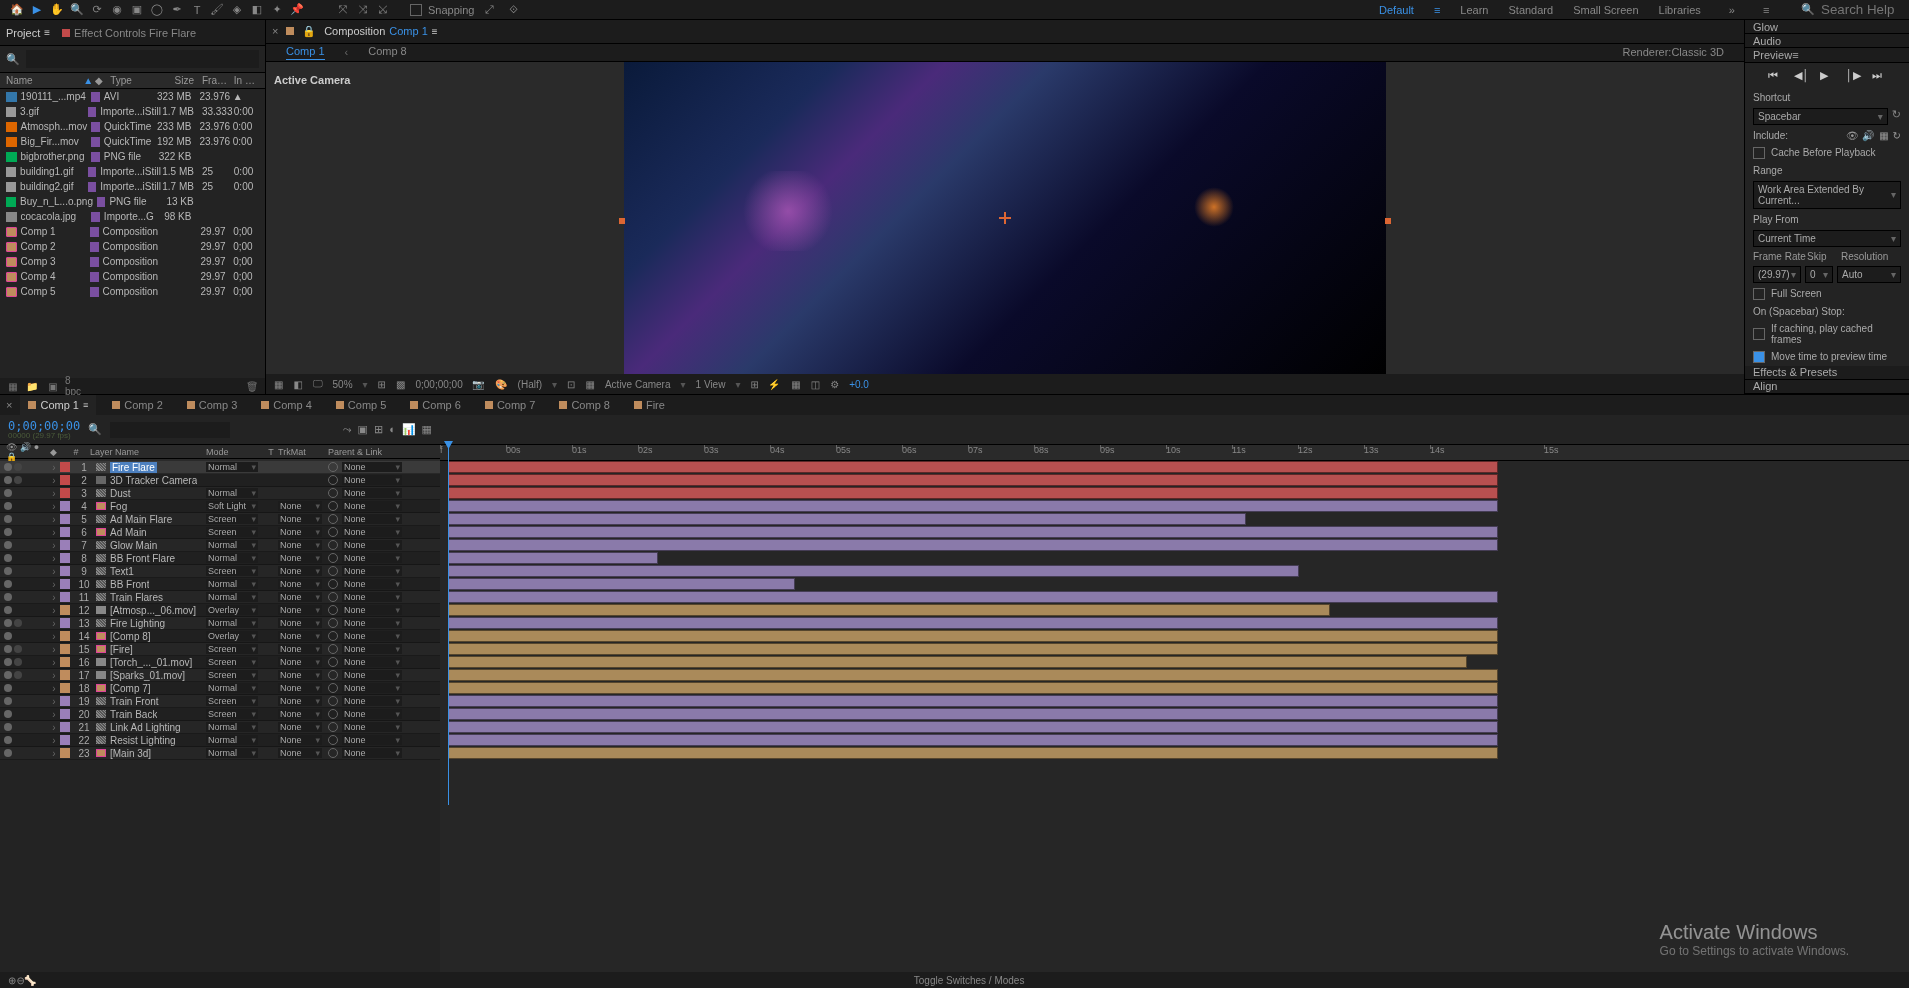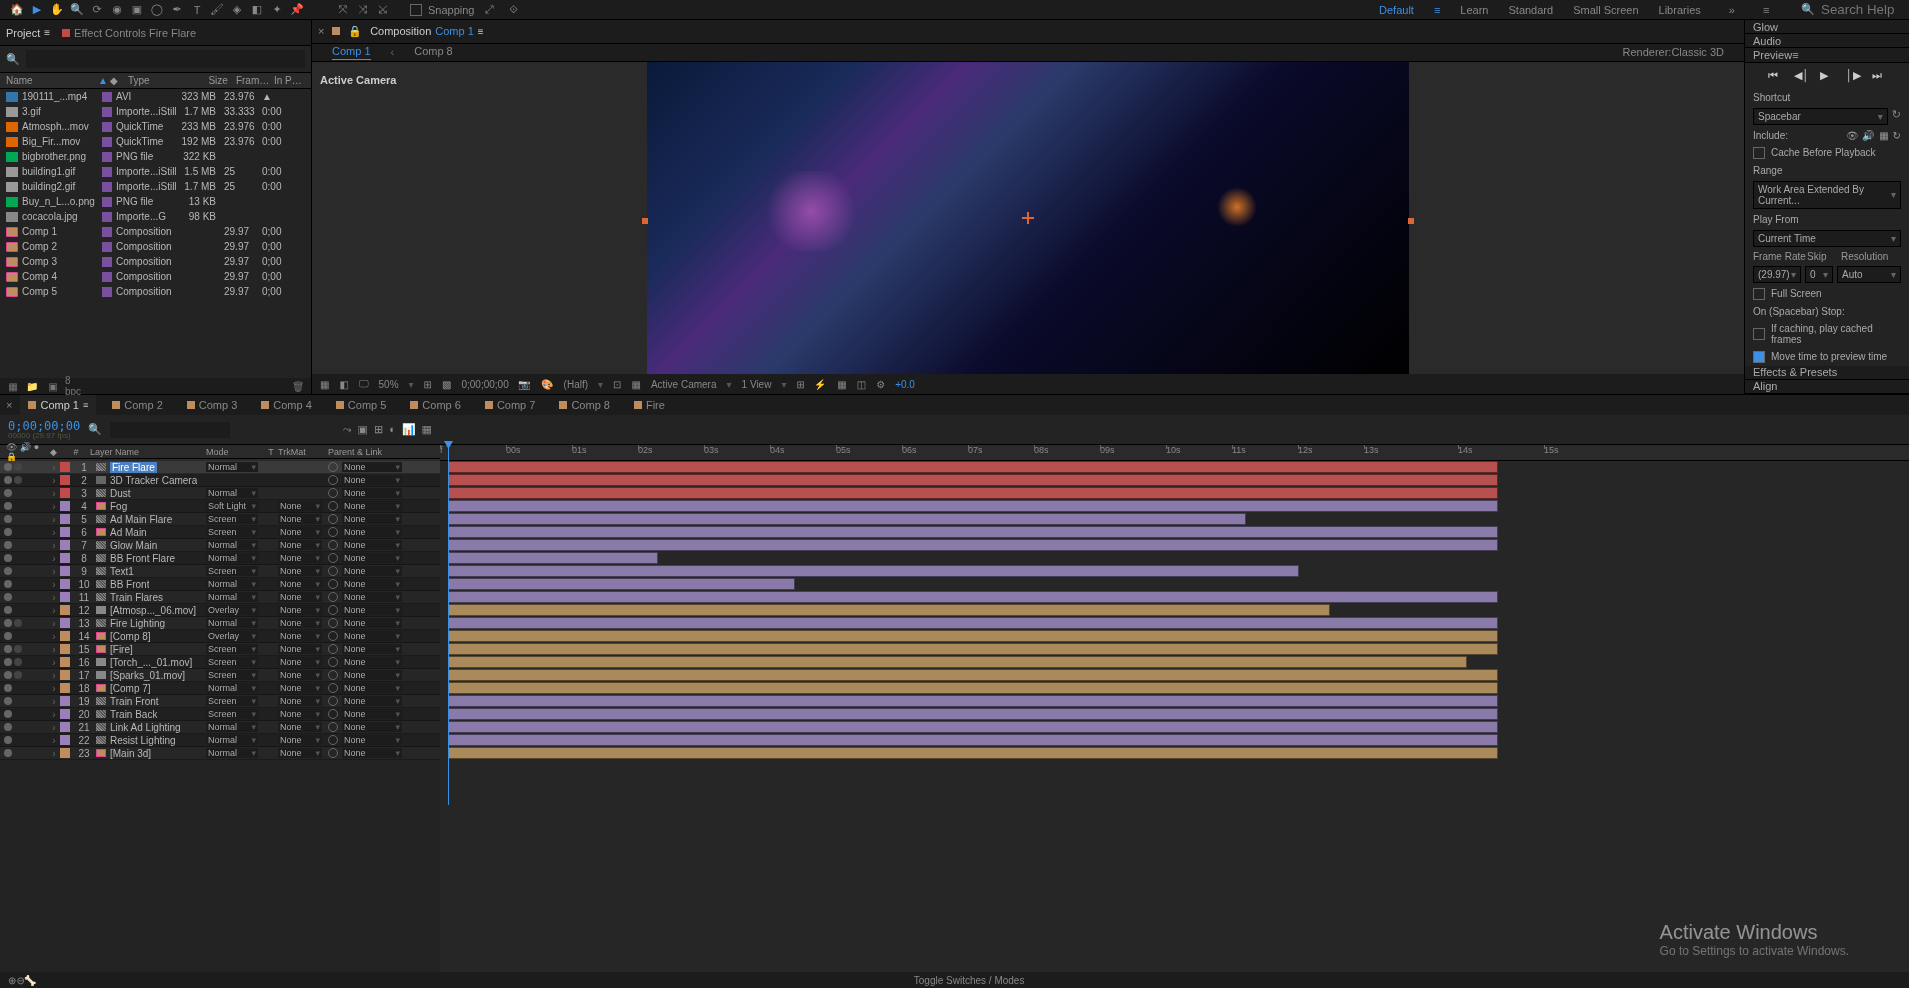--- a/index.html
+++ b/index.html
@@ -12,21 +12,21 @@
 .tool-btn.active { color: #3a91e6; }
 .snapping { display: flex; align-items: center; gap: 6px; margin-left: 10px; color: #888; }
 .snap-box { width: 12px; height: 12px; border: 1px solid #666; }
 .workspace-tabs { margin-left: auto; display: flex; gap: 20px; align-items: center; }
 .ws-tab { color: #888; cursor: pointer; }
 .ws-tab.active { color: #3a91e6; }
 .search-help { display: flex; align-items: center; gap: 6px; color: #888; }
 
 
 .panel-row { display: flex; height: 374px; }
-.project-panel { width: 312px; background: #232323; display: flex; flex-direction: column; border-right: 1px solid #000; }
+.project-panel { width: 266px; background: #232323; display: flex; flex-direction: column; border-right: 1px solid #000; }
 .panel-tabs { display: flex; background: #1c1c1c; height: 26px; align-items: center; padding: 0 6px; gap: 12px; border-bottom: 1px solid #000; }
 .panel-tab { color: #888; cursor: pointer; display: flex; align-items: center; gap: 4px; }
 .panel-tab.active { color: #ccc; }
 .panel-tab .hamburger { font-size: 10px; }
 
 .preview-thumb { height: 52px; display: flex; padding: 4px 6px; gap: 8px; background: #232323; }
 .thumb-img { width: 70px; height: 44px; background: #000; position: relative; }
 .thumb-flame { position: absolute; left: 50%; top: 50%; transform: translate(-50%,-60%); width: 30px; height: 30px; background: radial-gradient(ellipse at center, #fffa60 0%, #ff8a00 40%, #c02 60%, transparent 70%); }
 .thumb-info { display: flex; flex-direction: column; font-size: 10px; color: #aaa; }
 .thumb-info span { line-height: 14px; }
@@ -603,21 +603,21 @@
         <div class="ruler-tick" style="left: 330px;">04s</div>
         <div class="ruler-tick" style="left: 396px;">05s</div>
         <div class="ruler-tick" style="left: 462px;">06s</div>
         <div class="ruler-tick" style="left: 528px;">07s</div>
         <div class="ruler-tick" style="left: 594px;">08s</div>
         <div class="ruler-tick" style="left: 660px;">09s</div>
         <div class="ruler-tick" style="left: 726px;">10s</div>
         <div class="ruler-tick" style="left: 792px;">11s</div>
         <div class="ruler-tick" style="left: 858px;">12s</div>
         <div class="ruler-tick" style="left: 924px;">13s</div>
-        <div class="ruler-tick" style="left: 990px; margin-left: 28px;">14s</div>
+        <div class="ruler-tick" style="left: 990px;">14s</div>
         <div class="ruler-tick" style="left: 1104px;">15s</div>
       </div>
   </div>
   <div class="tl-body">
     <div class="tl-left" id="layers-left">
         <div class="layer-row odd selected">
     <div class="eye-col">
             <span class="eye-dot"></span>
             <span class="eye-dot" style="background:#444"></span>
           </div>

